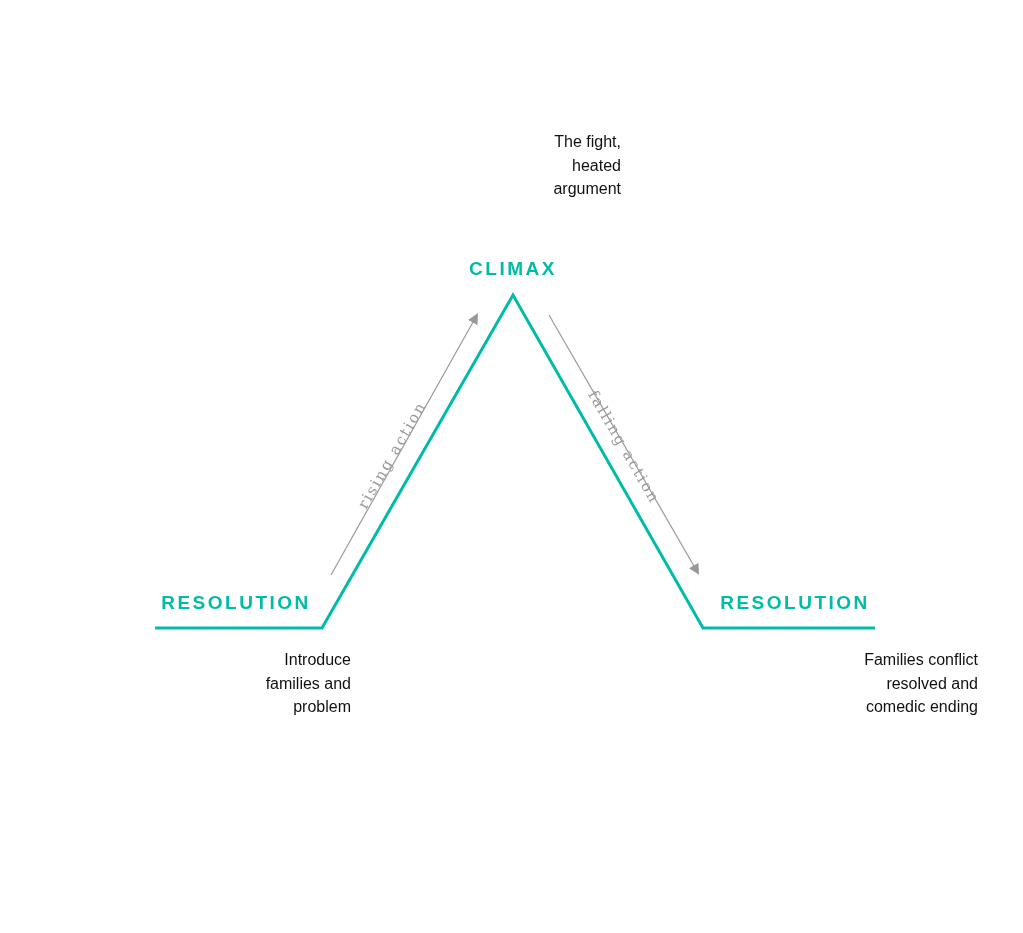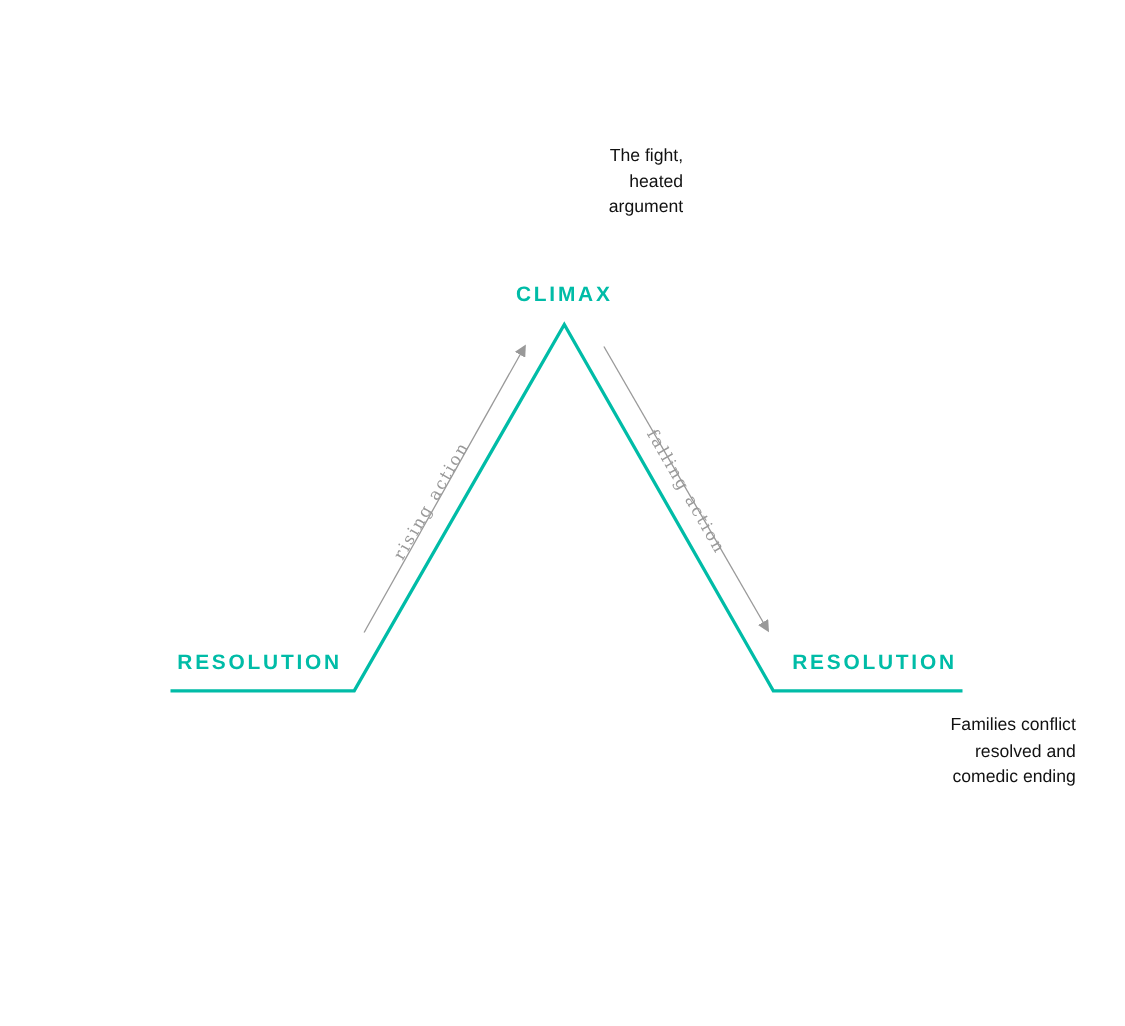--- a/index.html
+++ b/index.html
@@ -79,20 +79,23 @@
   <div class="stage-label climax-label">CLIMAX</div>
 
 
   <div class="slope-label rising-label">rising action</div>
 
   <div class="slope-label falling-label">falling action</div>
 
 
   <div class="stage-label exposition-label">RESOLUTION</div>
 
+  <div class="desc exposition-desc">Introduce
+families and
+problem</div>
 
   <div class="stage-label resolution-label">RESOLUTION</div>
 
   <div class="desc resolution-desc">Families conflict
 resolved and
 comedic ending</div>
 
 </div>
 
 </body></html>

